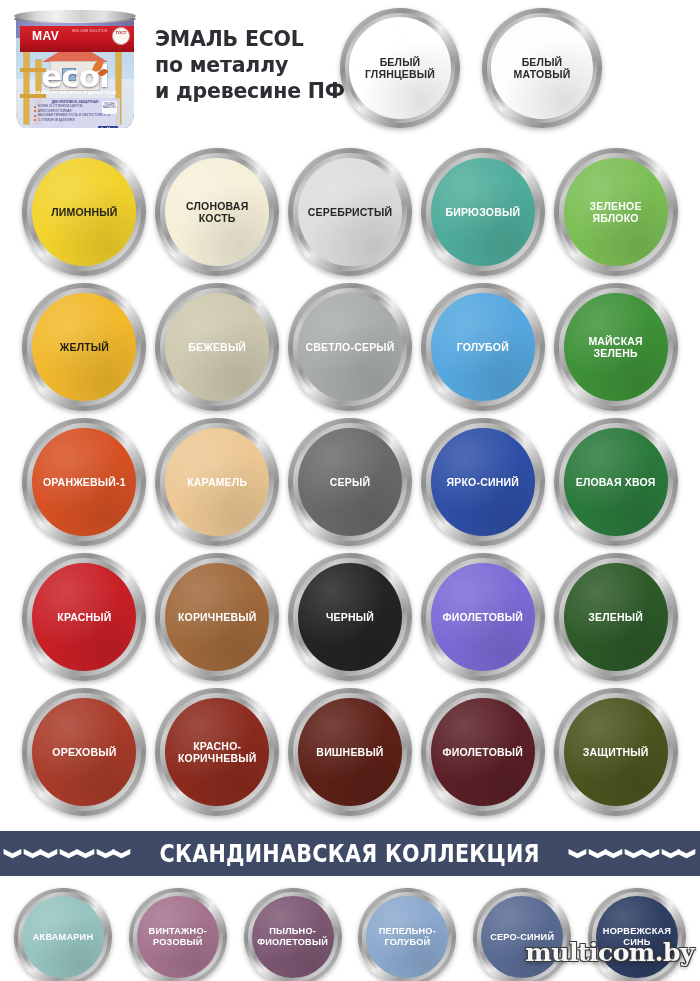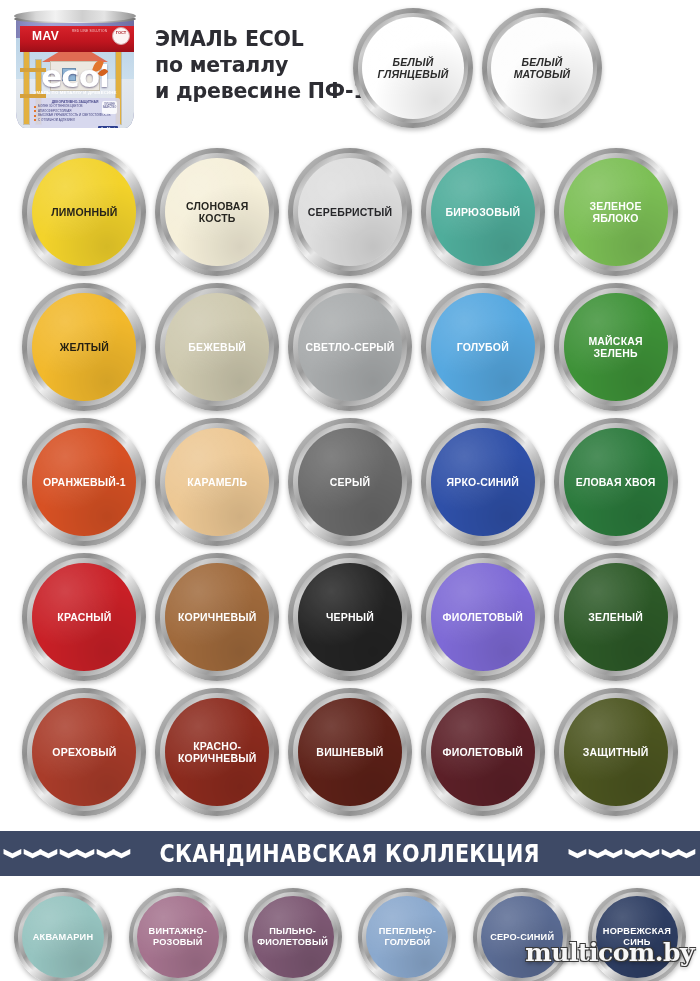--- a/index.html
+++ b/index.html
@@ -188,21 +188,21 @@
     pointer-events: none;
   }
   .swatch .label {
     position: relative; z-index: 2;
     padding: 0 4px;
   }
 
   
   .top-pair {
     position: absolute; right: 18px; top: 8px;
-    display: flex; gap: 9px; font-style: italic;
+    display: flex; gap: 22px;
   }
   .sw-top { width: 120px; height: 120px; }
   .sw-top .ring2 { left: 5px; top: 5px; right: 5px; bottom: 5px; }
   .sw-top .fill { left: 9px; top: 9px; right: 9px; bottom: 9px; font-size: 10.5px; }
 
   
   .grid {
     position: absolute; left: 18px; top: 148px;
     width: 664px;
     display: grid;

